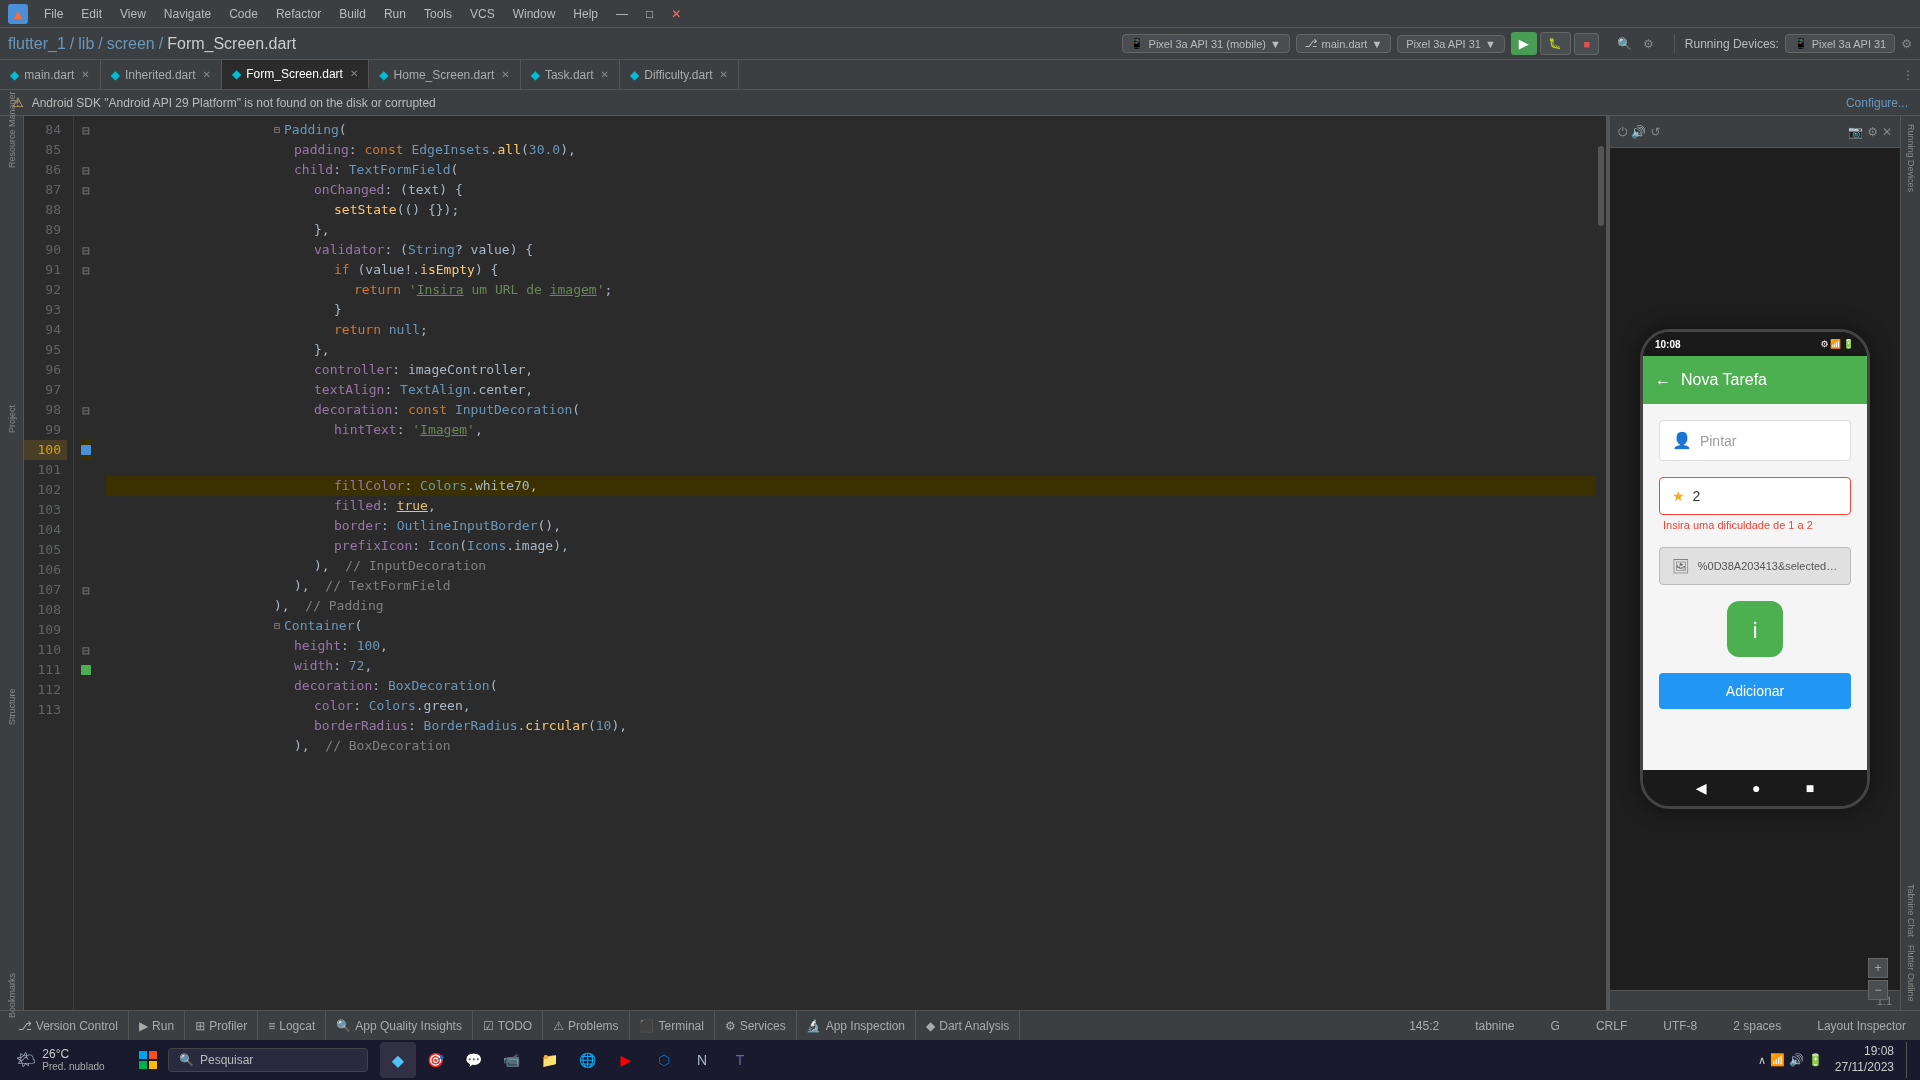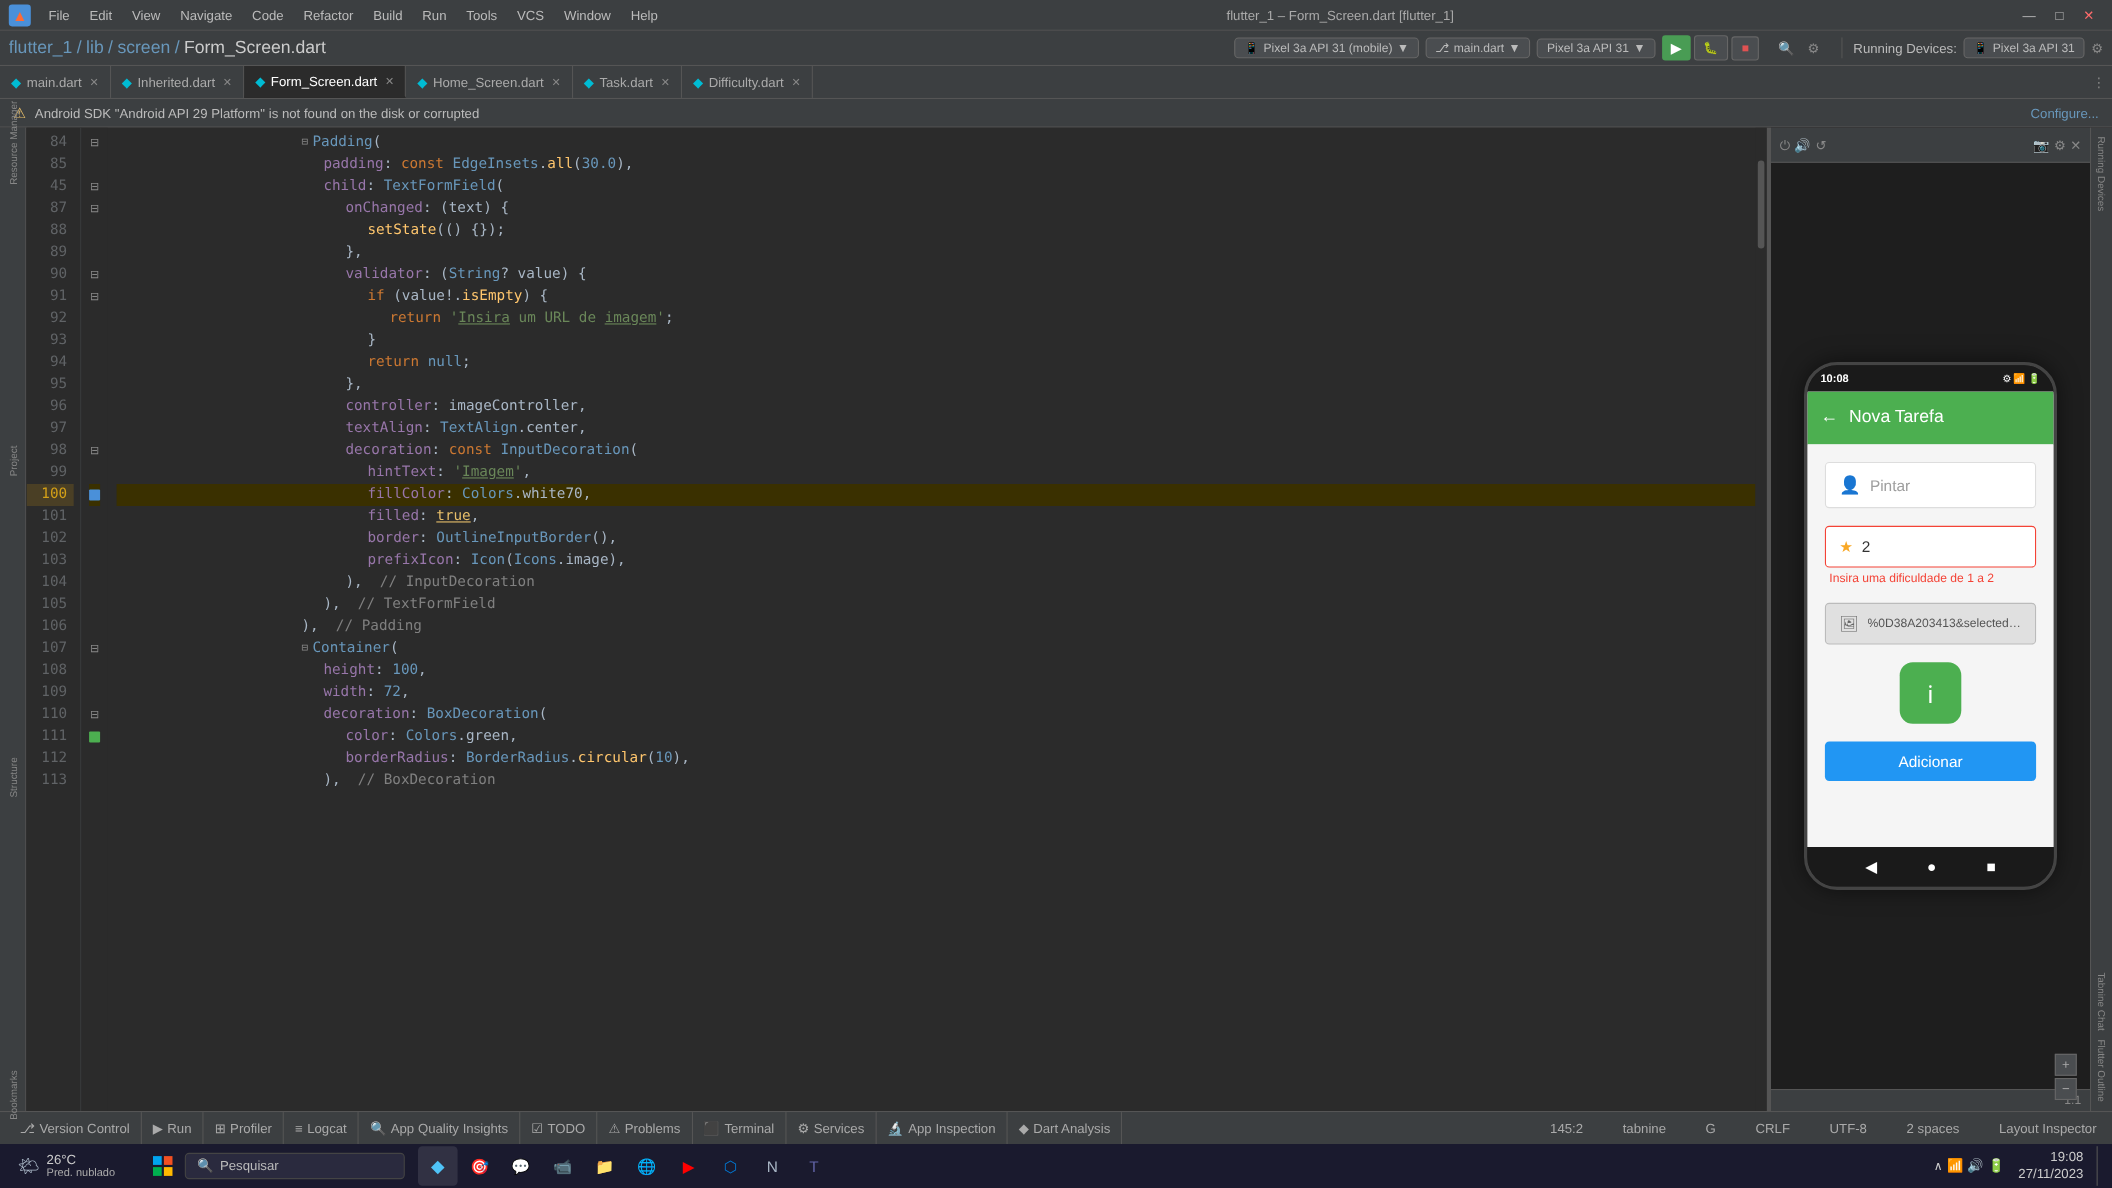--- a/index.html
+++ b/index.html
@@ -115,21 +115,20 @@
   <div class="menu-item">View</div>
   <div class="menu-item">Navigate</div>
   <div class="menu-item">Code</div>
   <div class="menu-item">Refactor</div>
   <div class="menu-item">Build</div>
   <div class="menu-item">Run</div>
   <div class="menu-item">Tools</div>
   <div class="menu-item">VCS</div>
   <div class="menu-item">Window</div>
   <div class="menu-item">Help</div>
-  <div class="menu-bar-title">flutter_1 – Form_Screen.dart [flutter_1]</div>
   <div class="menu-item">—</div>
   <div class="menu-item">□</div>
   <div class="menu-item" style="color:#ff6b6b;">✕</div>
 </div>
 
 <div class="toolbar">
   <div class="toolbar-path">
     <span>flutter_1</span>
     <span class="toolbar-sep">/</span>
     <span>lib</span>
@@ -227,21 +226,21 @@
     <div style="flex:1;"></div>
     <div class="sidebar-icon" style="writing-mode:vertical-rl;transform:rotate(180deg);font-size:9px;color:#888;">Bookmarks</div>
   </div>
 
   <div class="editor-area">
     <div class="editor-content">
 
       <div class="line-numbers">
         <div class="line-number">84</div>
         <div class="line-number">85</div>
-        <div class="line-number">45</div>
+        <div class="line-number">86</div>
         <div class="line-number">87</div>
         <div class="line-number">88</div>
         <div class="line-number">89</div>
         <div class="line-number">90</div>
         <div class="line-number">91</div>
         <div class="line-number">92</div>
         <div class="line-number">93</div>
         <div class="line-number">94</div>
         <div class="line-number">95</div>
         <div class="line-number">96</div>
@@ -360,21 +359,21 @@
         </div>
 
         <div class="code-line">
           <span style="padding-left:200px;"></span><span class="pr">decoration</span><span class="op">: </span><span class="kw">const </span><span class="cl">InputDecoration</span><span class="op">(</span>
         </div>
 
         <div class="code-line">
           <span style="padding-left:220px;"></span><span class="pr">hintText</span><span class="op">: </span><span class="st">'<span style="text-decoration:underline;">Imagem</span>'</span><span class="op">,</span>
         </div>
 
-        <div class="code-line" style="background:#3a3000;">
+        <div class="code-line" style="background:#3a3000;margin-top:36px;">
           <span style="padding-left:220px;"></span><span class="pr">fillColor</span><span class="op">: </span><span class="cl">Colors</span><span class="op">.</span><span class="va">white70</span><span class="op">,</span>
         </div>
 
         <div class="code-line">
           <span style="padding-left:220px;"></span><span class="pr">filled</span><span class="op">: </span><span class="bl">true</span><span class="op">,</span>
         </div>
 
         <div class="code-line">
           <span style="padding-left:220px;"></span><span class="pr">border</span><span class="op">: </span><span class="cl">OutlineInputBorder</span><span class="op">(),</span>
         </div>

